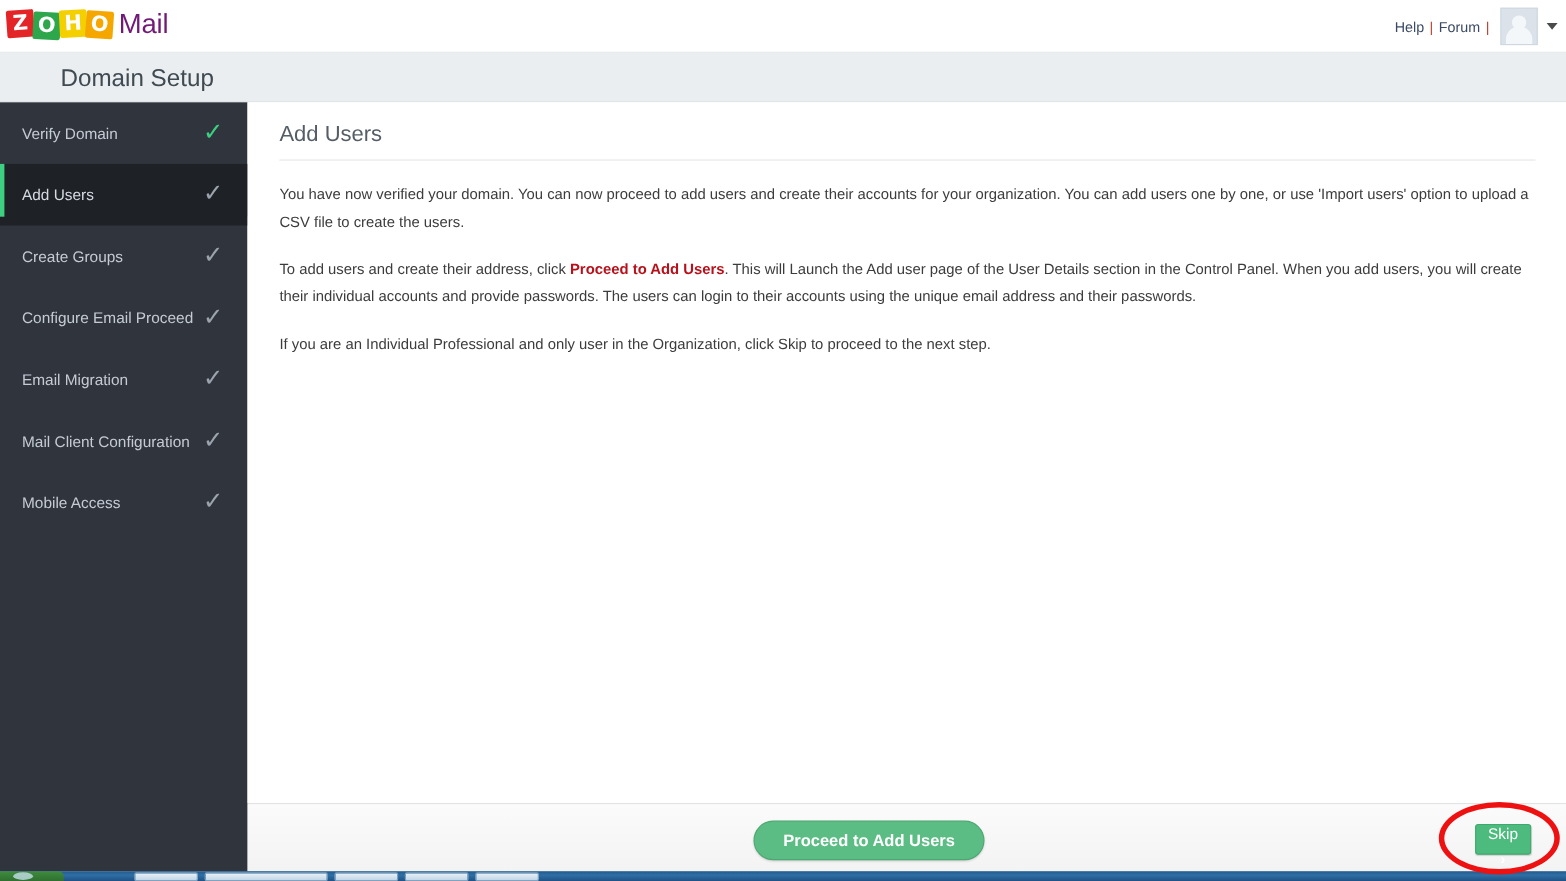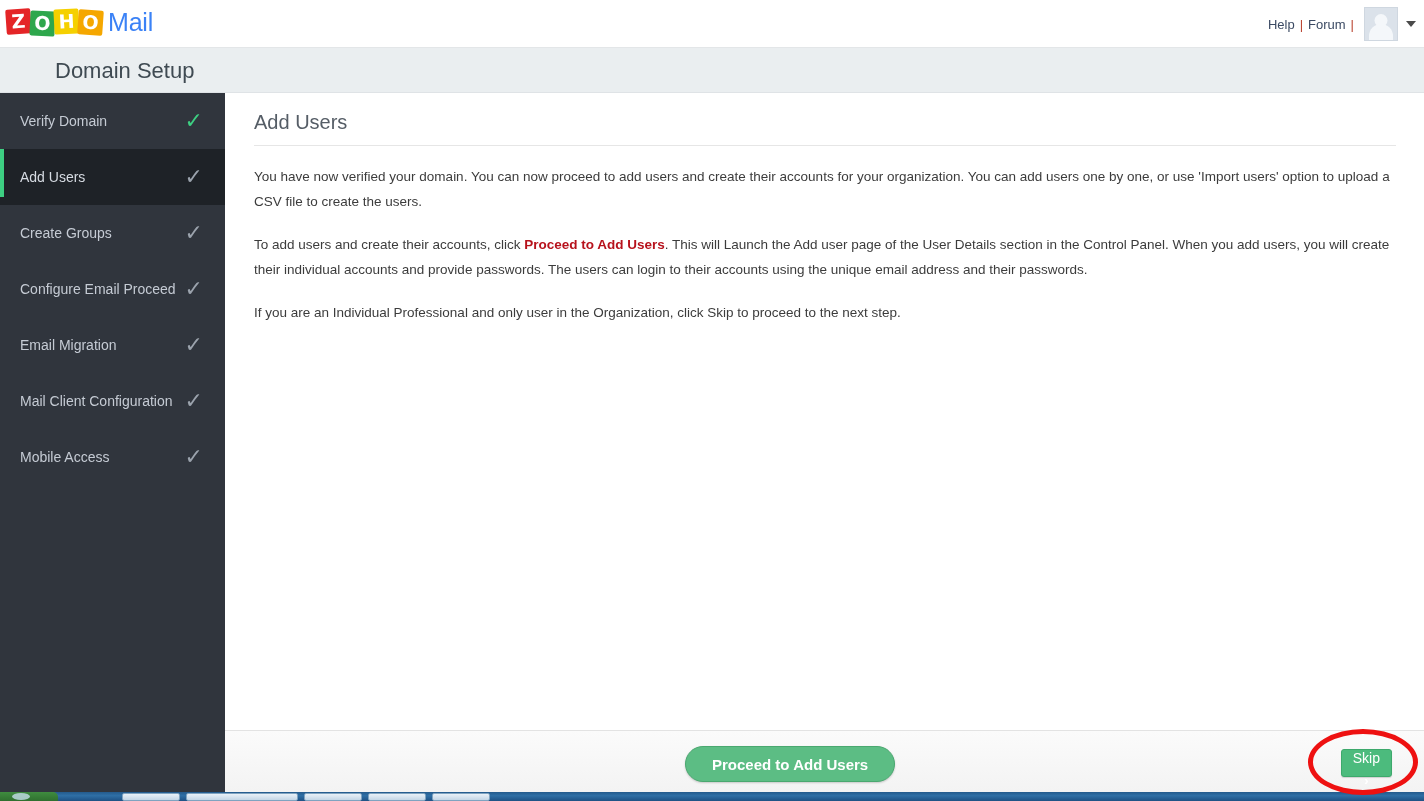--- a/index.html
+++ b/index.html
@@ -50,21 +50,21 @@
     border-radius: 2px;
     margin-right: -1px;
   }
   .tile-z { background: #e42527; transform: rotate(-4deg); }
   .tile-o1 { background: #2ea74c; transform: rotate(3deg); margin-top: 2px; }
   .tile-h { background: #f5d000; transform: rotate(-3deg); }
   .tile-o2 { background: #f5a700; transform: rotate(4deg); margin-top: 1px; }
   .logo-word {
     margin-left: 6px;
     font-size: 25px;
-    color: #3b82f6;
+    color: #701a75;
     font-family: "Liberation Sans", sans-serif;
     letter-spacing: -0.2px;
   }
 
   
   .topright {
     position: absolute;
     right: 8px; top: 0;
     height: 48px;
     display: flex;
@@ -379,21 +379,21 @@
     </div>
   </div>
 
   <div class="side-foot"></div>
 
   <div class="main">
     <h1 class="page-title">Add Users</h1>
 
     <div class="body-copy">
       <p>You have now verified your domain. You can now proceed to add users and create their accounts for your organization. You can add users one by one, or use 'Import users' option to upload a CSV file to create the users.</p>
-      <p><span>To add users and create their accounts, click </span><span class="emph">Proceed to Add Users</span><span>. This will Launch the Add user page of the User Details section in the Control Panel. When you add users, you will create their individual accounts and provide passwords. The users can login to their accounts using the unique email address and their passwords.</span></p>
+      <p><span>To add users and create their address, click </span><span class="emph">Proceed to Add Users</span><span>. This will Launch the Add user page of the User Details section in the Control Panel. When you add users, you will create their individual accounts and provide passwords. The users can login to their accounts using the unique email address and their passwords.</span></p>
       <p>If you are an Individual Professional and only user in the Organization, click Skip to proceed to the next step.</p>
     </div>
   </div>
 
   <div class="footer">
     <button class="btn-primary">Proceed to Add Users</button>
     <button class="btn-skip">
       <span>Skip</span>
       <span class="chev">›</span>
     </button>

